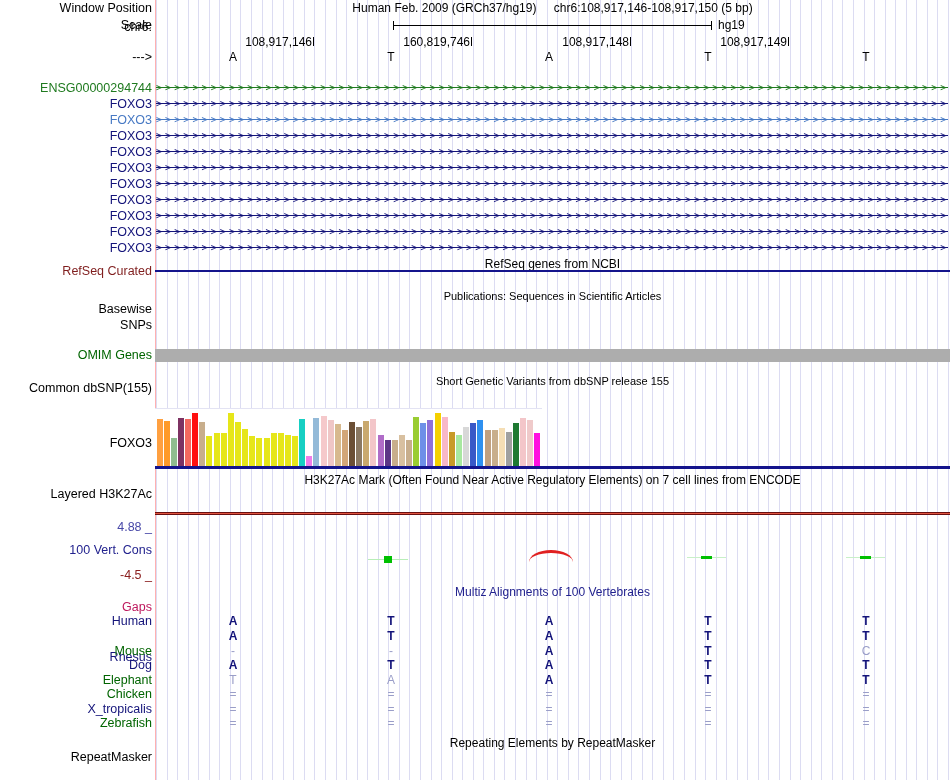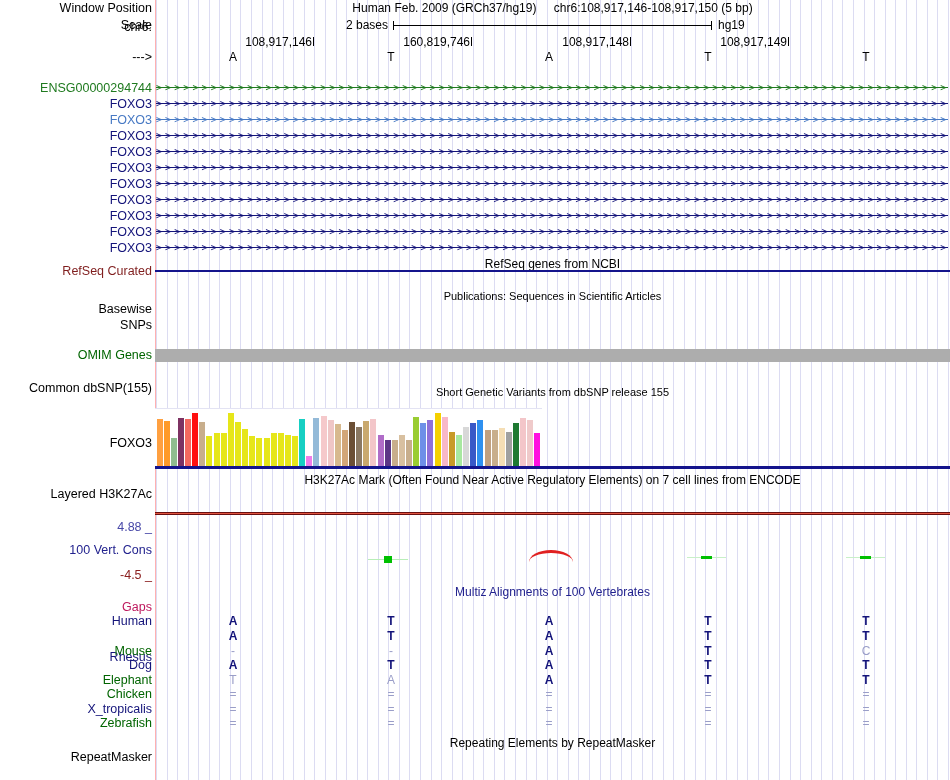--- a/index.html
+++ b/index.html
@@ -33,21 +33,20 @@
   <div class="grid"></div>
   <div class="pink"></div>
 
   <div class="lab" style="top:1px">Window Position</div>
   <div class="ttl" style="top:1px">
     <span>Human Feb. 2009 (GRCh37/hg19)</span>
     <span style="margin-left:14px">chr6:108,917,146-108,917,150 (5 bp)</span>
   </div>
 
   <div class="lab" style="top:18px">Scale</div>
-  <div class="abs" style="left:155px;top:18px;width:233px;text-align:right">2 bases</div>
   <div class="abs" style="left:393px;top:25px;width:319px;height:1px;background:#000"></div>
   <div class="abs" style="left:393px;top:21px;width:1px;height:9px;background:#000"></div>
   <div class="abs" style="left:711px;top:21px;width:1px;height:9px;background:#000"></div>
   <div class="abs" style="left:718px;top:18px">hg19</div>
 
   <div class="lab" style="top:20px">chr6:</div>
   <div id="ruler"></div>
 
   <div class="lab" style="top:50px">---&gt;</div>
   <div id="bases"></div>
@@ -58,21 +57,21 @@
   <div class="lab c-navy" style="top:264px">RefSeq Curated</div>
   <div class="hline" style="top:270px;height:2px;background:#14148C"></div>
 
   <div class="ttl sm" style="top:289px">Publications: Sequences in Scientific Articles</div>
   <div class="lab" style="top:302px">Basewise</div>
   <div class="lab" style="top:318px">SNPs</div>
 
   <div class="lab c-green" style="top:348px">OMIM Genes</div>
   <div class="hline" style="top:349px;height:13px;background:#ADADAD"></div>
 
-  <div class="ttl sm" style="top:385px">Short Genetic Variants from dbSNP release 155</div>
+  <div class="ttl sm" style="top:374px">Short Genetic Variants from dbSNP release 155</div>
   <div class="lab" style="top:381px">Common dbSNP(155)</div>
 
   <div class="lab" style="top:436px">FOXO3</div>
   <div id="gtex-chart">
       <div class="bar" style="left: 1.5px; height: 47px; background: rgb(255, 160, 64);"></div>
       <div class="bar" style="left: 8.6px; height: 45px; background: rgb(255, 154, 40);"></div>
       <div class="bar" style="left: 15.8px; height: 28px; background: rgb(143, 188, 143);"></div>
       <div class="bar" style="left: 22.9px; height: 48px; background: rgb(125, 50, 99);"></div>
       <div class="bar" style="left: 30px; height: 47px; background: rgb(244, 104, 95);"></div>
       <div class="bar" style="left: 37.1px; height: 53px; background: rgb(255, 16, 16);"></div>

